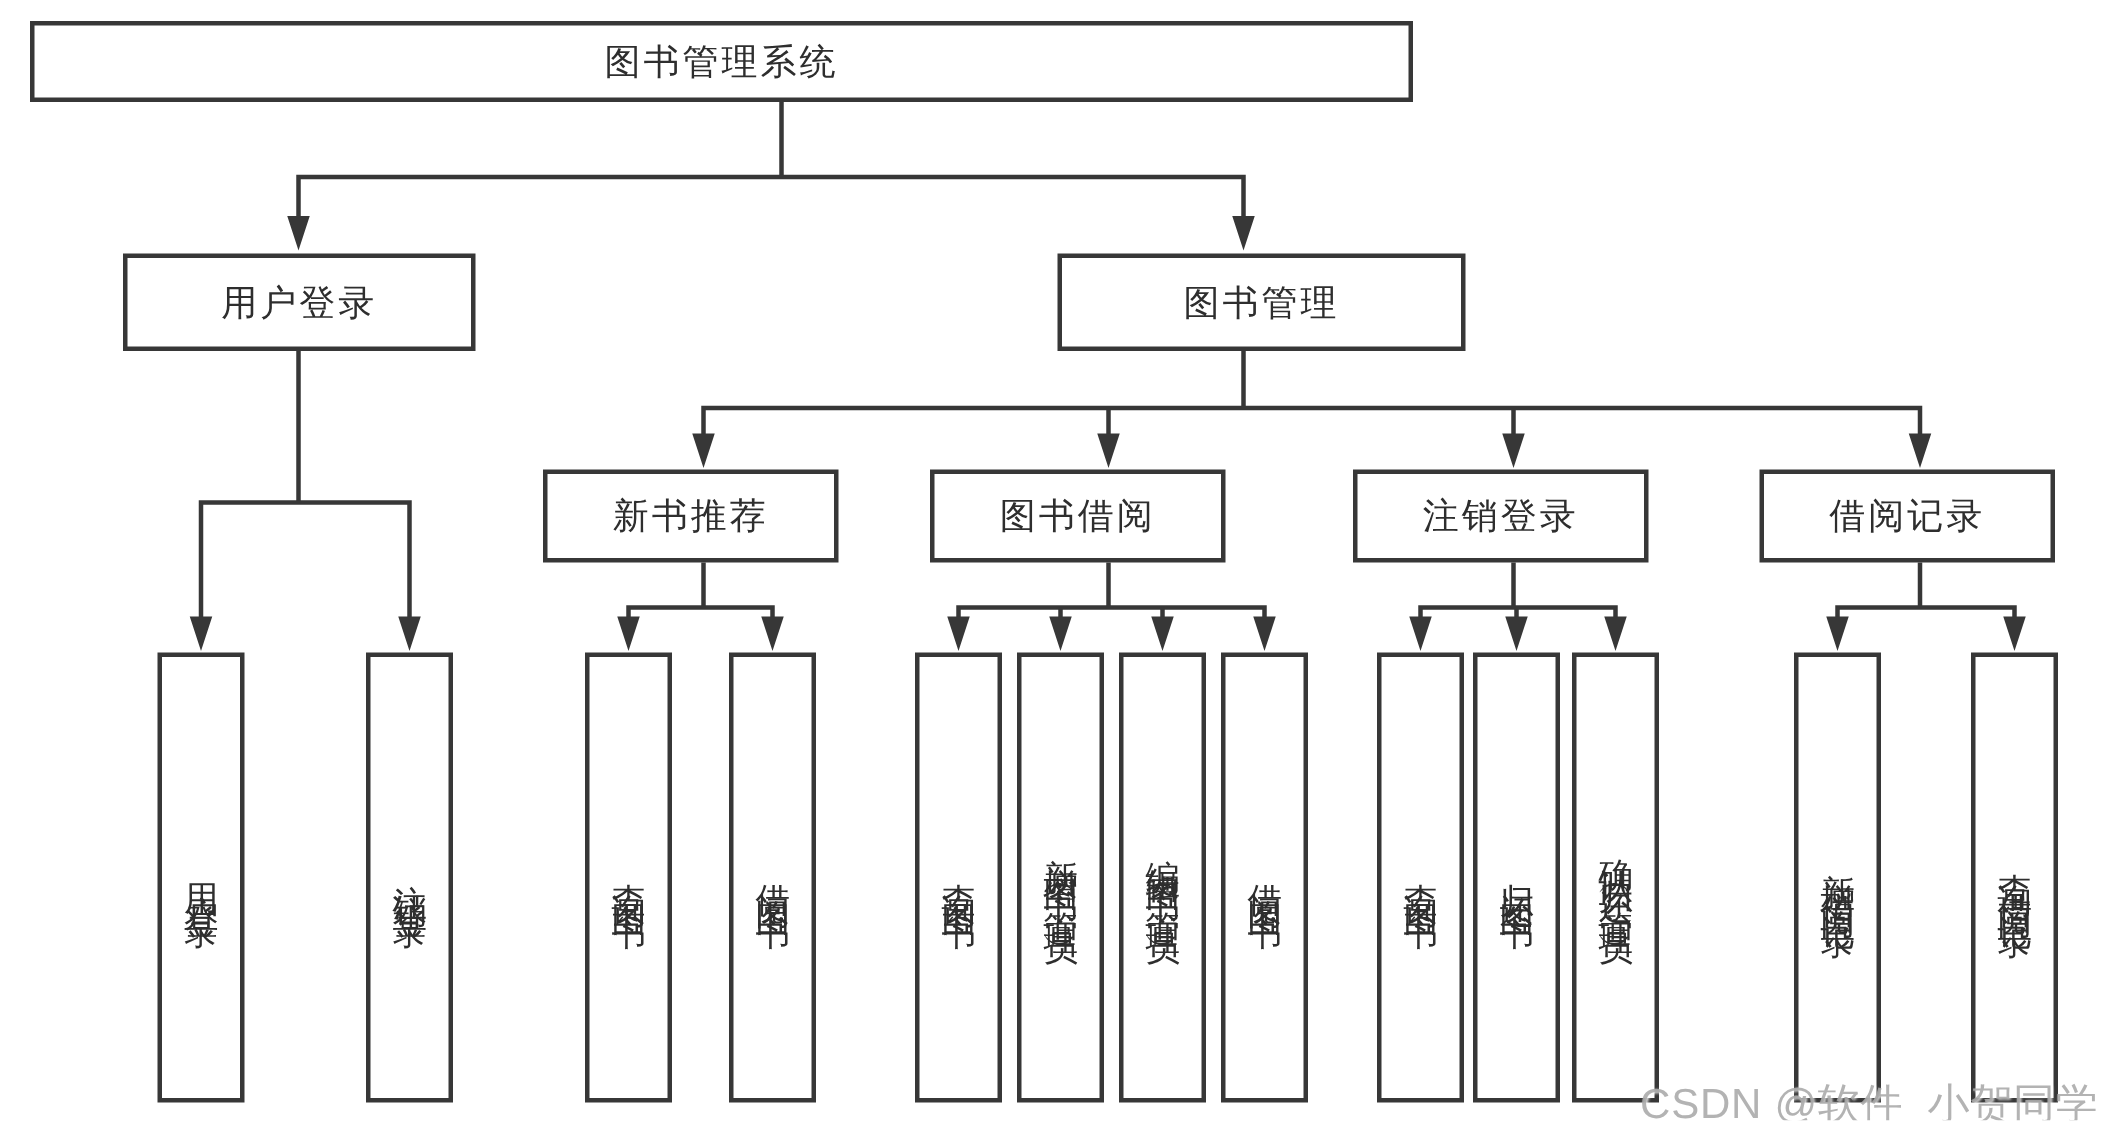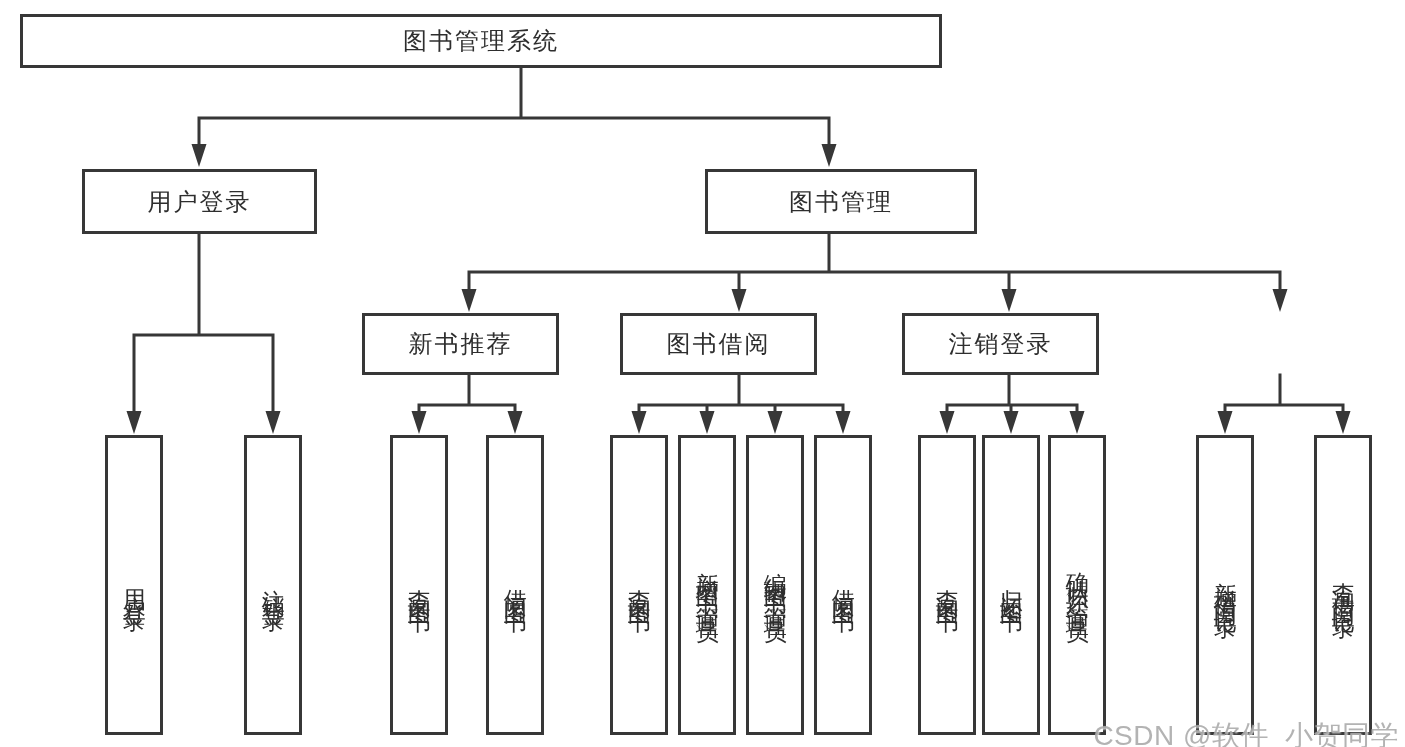--- a/index.html
+++ b/index.html
@@ -119,20 +119,23 @@
 
   <div class="node lvl3 n-rec">
     <span class="hlabel">新书推荐</span>
   </div>
   <div class="node lvl3 n-borrow">
     <span class="hlabel">图书借阅</span>
   </div>
   <div class="node lvl3 n-cur">
     <span class="hlabel">注销登录</span>
   </div>
+  <div class="node lvl3 n-rcd">
+    <span class="hlabel">借阅记录</span>
+  </div>
 
   <div class="node leaf f1">
     <span class="vlabel">用户登录</span>
   </div>
   <div class="node leaf f2">
     <span class="vlabel">注销登录</span>
   </div>
   <div class="node leaf f3">
     <span class="vlabel">查询图书</span>
   </div>

